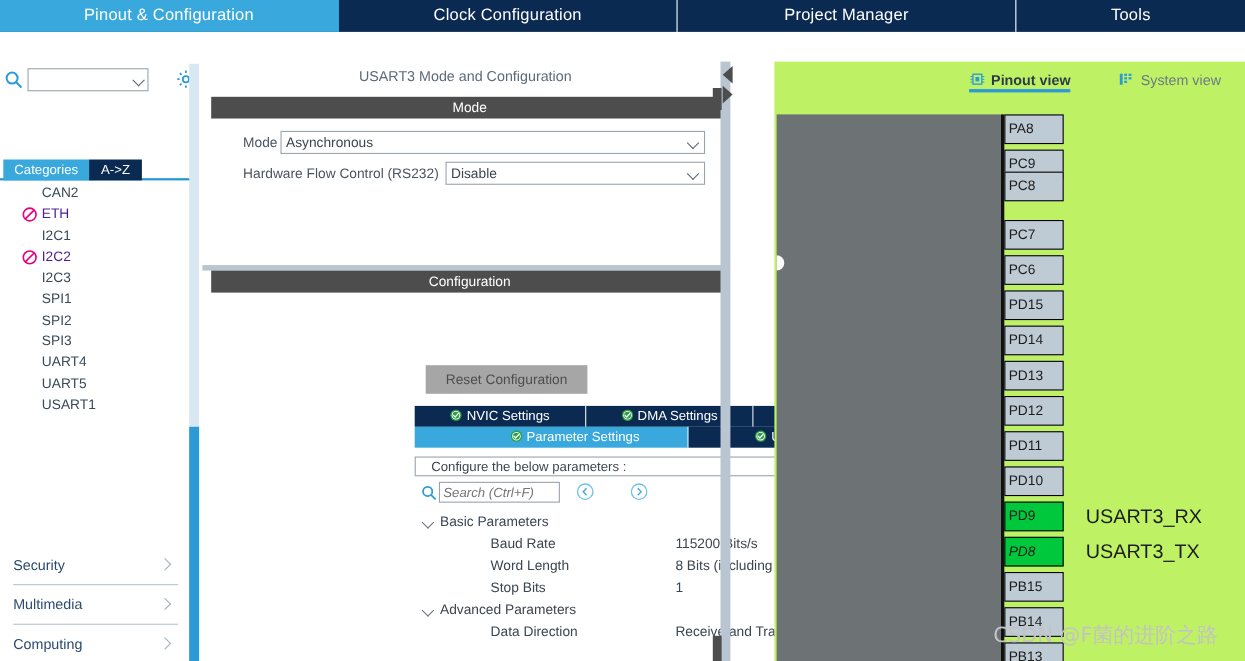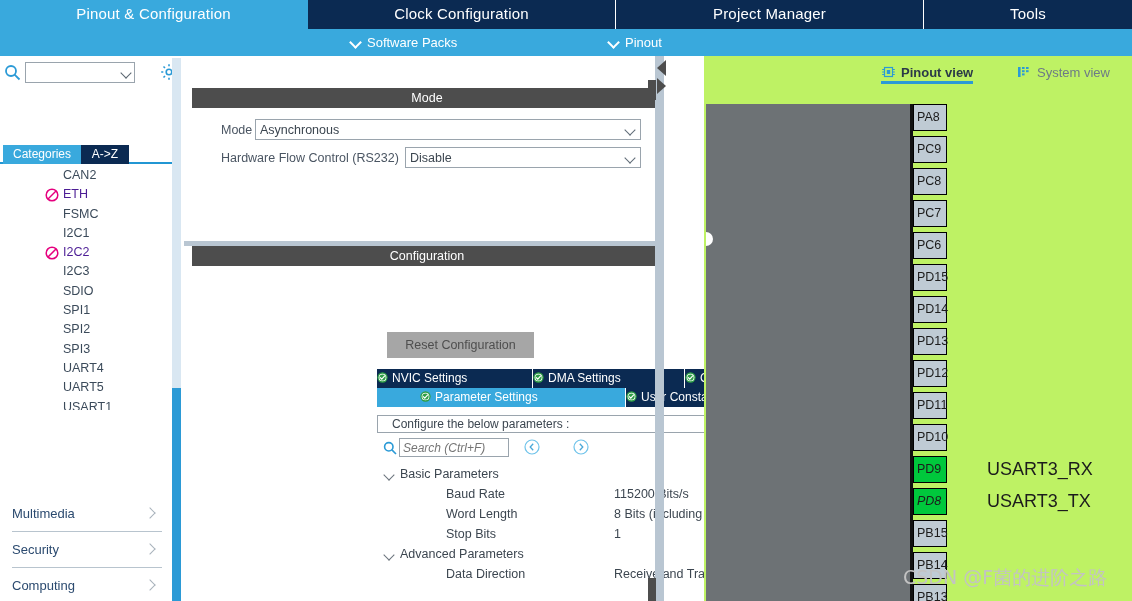--- a/index.html
+++ b/index.html
@@ -82,21 +82,20 @@
   .sb-tab {
     position: absolute; top: 0; height: 19px; line-height: 19px;
     font-size: 12px; text-align: center; color: #ffffff;
   }
   .sb-tab.cat { left: 3px; width: 78px; background: #39a9dd; }
   .sb-tab.az  { left: 81px; width: 48px; background: #0b2a52; }
 
   .peri-list {
     position: absolute; left: 0; top: 110px; width: 170px; height: 244px;
     overflow: hidden;
-    padding-left: 25px;
   }
   .peri-item {
     position: relative; height: 19.3px; line-height: 19.3px;
     font-size: 12.5px; color: #3b4a5a; padding-left: 38px;
     white-space: nowrap;
   }
   .peri-item.warn-red { color: #4c1d95; }
   .peri-badge {
     position: absolute; left: 20px; top: 50%; transform: translateY(-50%);
     width: 14px; height: 14px;
@@ -168,21 +167,21 @@
     position: absolute; left: 203px; top: 276px; width: 147px; height: 26px;
     background: #a6a6a6; color: #4e4e4e; font-size: 12.5px;
     border: none; text-align: center; line-height: 26px;
     font-family: "Liberation Sans", sans-serif;
   }
 
   .tabrow { position: absolute; left: 193px; height: 19px; }
   .ctab {
     position: absolute; top: 0; height: 19px; line-height: 19px;
     background: #0b2a52; color: #ffffff; font-size: 12px;
-    white-space: nowrap;
+    text-align: center; white-space: nowrap;
     border-right: 1px solid #ffffff;
   }
   .ctab.active { background: #39a9dd; padding-left: 43px; }
   .ctab .ok { display: inline-block; width: 11px; height: 11px; margin-right: 4px; position: relative; top: 1px; }
   .config-hint {
     position: absolute; left: 193px; top: 359px; width: 468px; height: 18px;
     border: 1px solid #9aa4ad; background: #ffffff;
     font-size: 12px; color: #3c4650; line-height: 17px; padding-left: 14px;
   }
   .search-row {
@@ -257,21 +256,21 @@
   }
   .chip-notch {
     position: absolute; left: 0px; top: 128px; width: 7px; height: 14px;
     background: #ffffff; border-radius: 0 7px 7px 0;
   }
   .pin-rail {
     position: absolute; left: 206px; top: 48px; width: 3px; height: 553px;
     background: #111111;
   }
   .pin {
-    position: absolute; left: 209px; width: 34px; height: 27px;
+    position: absolute; left: 209px; width: 54px; height: 27px;
     background: #bfcbd4; border: 1px solid #000000;
     font-size: 12.5px; color: #1c1c1c; line-height: 25px; padding-left: 3px;
   }
   .pin.active { background: #00c83c; }
   .pin-sig {
     position: absolute; left: 283px; font-size: 18px; color: #1c1c1c; height: 27px; line-height: 27px;
   }
 
   .watermark {
     position: absolute; left: 903px; top: 565px;
@@ -284,24 +283,20 @@
 
 <div class="app">
 
   <div class="topnav" id="topnav">
       <div class="topnav-tab active" style="width: 308px;">Pinout &amp; Configuration</div>
       <div class="topnav-tab" style="width: 308px;">Clock Configuration</div>
       <div class="topnav-tab" style="width: 308px;">Project Manager</div>
       <div class="topnav-tab" style="width: 208px;">Tools</div>
     </div>
 
-  <div class="subnav" id="subnav">
-      <div class="subnav-item" style="left: 350px;"><span class="chev"></span><span>Software Packs</span></div>
-      <div class="subnav-item" style="left: 608px;"><span class="chev"></span><span>Pinout</span></div>
-    </div>
 
   <div class="sidebar">
 
     <div class="sb-search-row">
       <span class="sb-magnifier">
         <svg width="17" height="17" viewBox="0 0 17 17">
           <circle cx="7" cy="7" r="5" fill="none" stroke="#2b9ad6" stroke-width="1.8"></circle>
           <line x1="10.6" y1="10.6" x2="15.5" y2="15.5" stroke="#2b9ad6" stroke-width="1.8"></line>
         </svg>
       </span>
@@ -323,48 +318,47 @@
         <div class="sb-tab cat">Categories</div>
         <div class="sb-tab az">A-&gt;Z</div>
       </div>
 
     <div class="peri-list" id="peri-list">
         <div class="peri-item"><span>CAN2</span></div>
         <div class="peri-item warn-red"><span class="peri-badge"><svg width="14" height="14" viewBox="0 0 14 14">
               <circle cx="7" cy="7" r="5.8" fill="none" stroke="#e5007e" stroke-width="1.5"></circle>
               <line x1="3" y1="11" x2="11" y2="3" stroke="#e5007e" stroke-width="1.5"></line>
             </svg></span><span>ETH</span></div>
-        <div class="peri-item"><span>FSMC</span></div>
         <div class="peri-item"><span>I2C1</span></div>
         <div class="peri-item warn-red"><span class="peri-badge"><svg width="14" height="14" viewBox="0 0 14 14">
               <circle cx="7" cy="7" r="5.8" fill="none" stroke="#e5007e" stroke-width="1.5"></circle>
               <line x1="3" y1="11" x2="11" y2="3" stroke="#e5007e" stroke-width="1.5"></line>
             </svg></span><span>I2C2</span></div>
         <div class="peri-item"><span>I2C3</span></div>
-        <div class="peri-item"><span>SDIO</span></div>
         <div class="peri-item"><span>SPI1</span></div>
         <div class="peri-item"><span>SPI2</span></div>
         <div class="peri-item"><span>SPI3</span></div>
         <div class="peri-item"><span>UART4</span></div>
         <div class="peri-item"><span>UART5</span></div>
         <div class="peri-item"><span>USART1</span></div>
       </div>
 
     <div class="sb-cats" id="sb-cats">
+        <div class="sb-cat"><span>Security</span><span class="cat-arrow"></span></div>
         <div class="sb-cat"><span>Multimedia</span><span class="cat-arrow"></span></div>
-        <div class="sb-cat"><span>Security</span><span class="cat-arrow"></span></div>
         <div class="sb-cat"><span>Computing</span><span class="cat-arrow"></span></div>
       </div>
   </div>
 
   <div class="sb-scroll-track"></div>
   <div class="sb-scroll-thumb"></div>
 
   <div class="center">
 
+    <div class="panel-title">USART3 Mode and Configuration</div>
 
     <div class="section-bar mode-bar">Mode</div>
 
     <div class="mode-box" id="mode-box">
         <div class="field-row" style="left: 0px; top: 10px; width: 470px;">
           <span class="field-label" style="position: absolute; left: 28px;">Mode</span>
           <div class="combo" style="position: absolute; left: 62px; width: 386px;">
             <span class="val">Asynchronous</span>
             <span class="arrow"></span>
           </div>
@@ -505,21 +499,21 @@
               </g>
             </svg></span><span>System view</span></div>
       </div>
     <div class="chip-body">
       <div class="chip-notch"></div>
     </div>
     <div class="pin-rail"></div>
     <div id="pin-container">
         <div class="pin" style="top: 48px;">PA8</div>
         <div class="pin" style="top: 80px;">PC9</div>
-        <div class="pin" style="top: 112px;">PC8</div>
+        <div class="pin" style="top: 100px;">PC8</div>
         <div class="pin" style="top: 144px;">PC7</div>
         <div class="pin" style="top: 176px;">PC6</div>
         <div class="pin" style="top: 208px;">PD15</div>
         <div class="pin" style="top: 240px;">PD14</div>
         <div class="pin" style="top: 272px;">PD13</div>
         <div class="pin" style="top: 304px;">PD12</div>
         <div class="pin" style="top: 336px;">PD11</div>
         <div class="pin" style="top: 368px;">PD10</div>
         <div class="pin active" style="top: 400px;">PD9</div>
         <div class="pin-sig" style="top: 400px;">USART3_RX</div>

